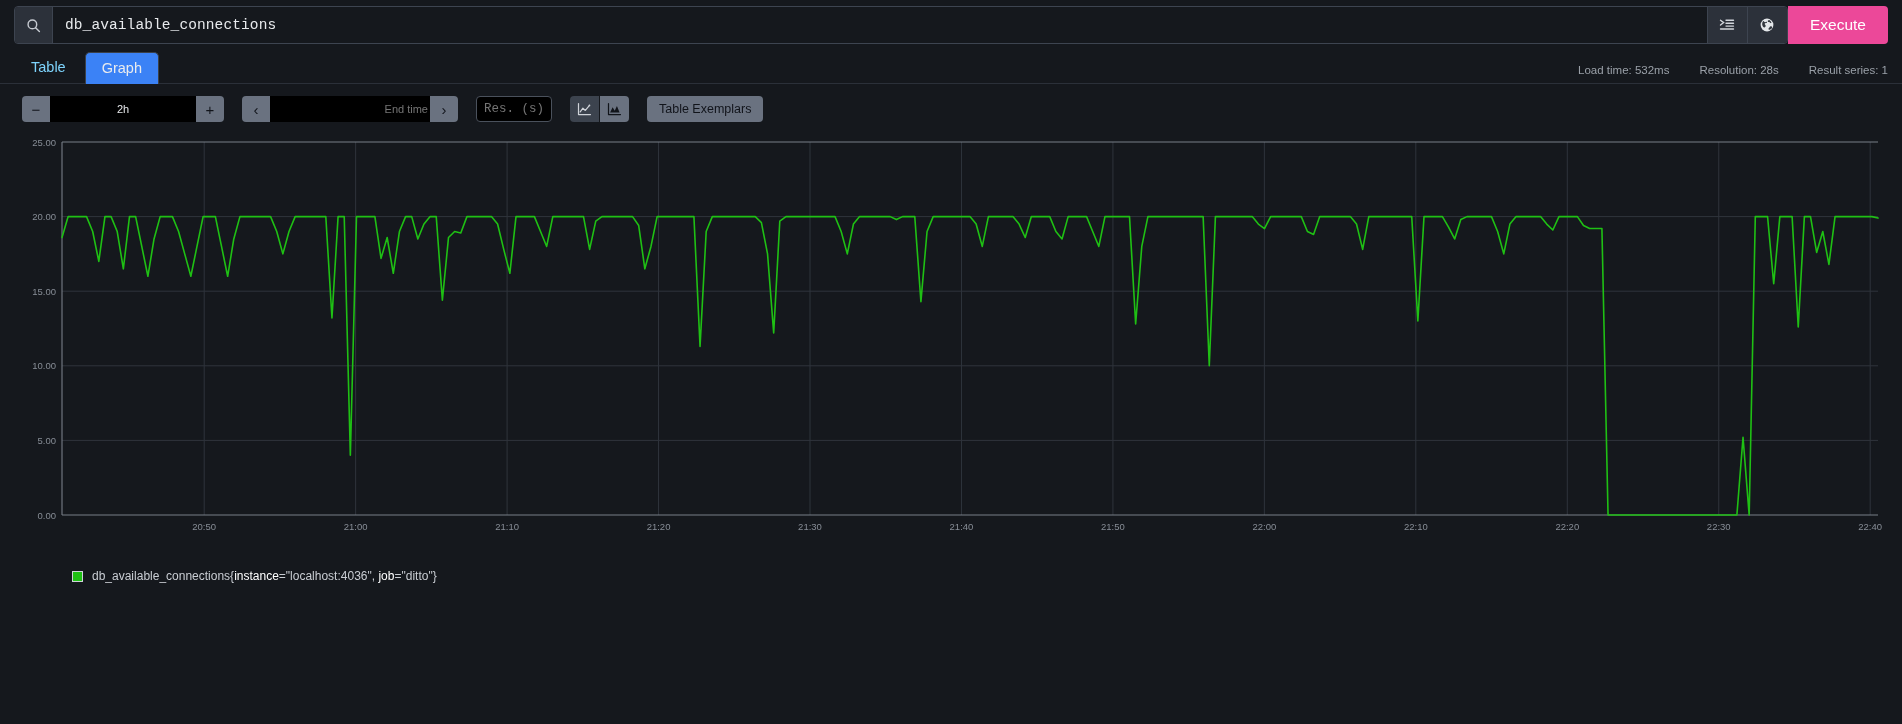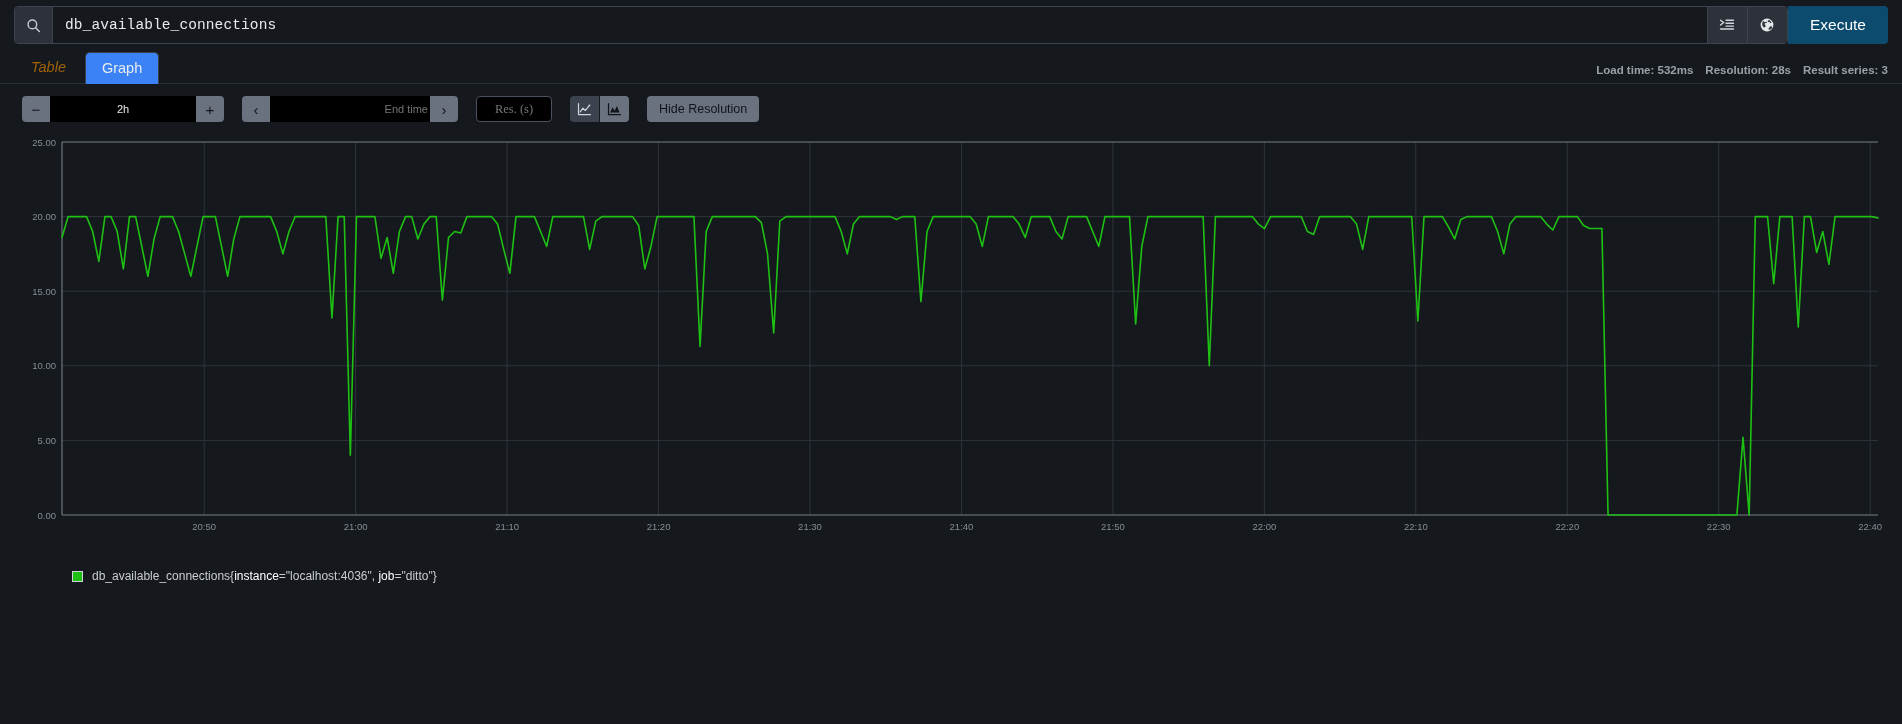--- a/index.html
+++ b/index.html
@@ -51,21 +51,21 @@
   .icon-btn {
     width: 40px;
     display: flex; align-items: center; justify-content: center;
     background: #2c313a;
     border-left: 1px solid #3d4450;
     color: #d2d6dc;
     cursor: pointer;
   }
   .execute-btn {
     margin-left: 0;
-    background: #0c4a6e;
+    background: #ec4899;
     color: #fff;
     border: none;
     height: 38px;
     padding: 0 22px;
     font-size: 15.5px;
     border-radius: 0 4px 4px 0;
     cursor: pointer;
     font-family: "Liberation Sans", sans-serif;
   }
   .qb-right { display: flex; align-items: stretch; }
@@ -83,34 +83,33 @@
   .tabs { display: flex; align-items: flex-end; gap: 2px; height: 34px; }
   .tab {
     padding: 6px 16px 7px 16px;
     font-size: 14.5px;
     cursor: pointer;
     border: 1px solid transparent;
     border-bottom: none;
     border-radius: 5px 5px 0 0;
     line-height: 1.25;
   }
-  .tab.inactive { color: #a16207; font-style: italic; }
+  .tab.inactive { color: #7dd3fc; }
   .tab.active {
     color: #e9ebee;
     border-color: #3a4049;
     background: #3b82f6;
     margin-bottom: -1px;
   }
   .stats {
     display: flex;
-    gap: 12px;
+    gap: 30px;
     font-size: 11.5px;
     color: #9aa0a8;
     padding-bottom: 7px;
-    font-weight: bold;
   }
 
   
   .controls {
     display: flex;
     align-items: center;
     gap: 18px;
     padding: 12px 0 10px 22px;
   }
   .grp { display: flex; align-items: stretch; border-radius: 4px; overflow: hidden; height: 26px; }
@@ -140,21 +139,21 @@
   .res-input {
     height: 26px;
     width: 76px;
     background: #000;
     border: 1px solid #4a515c;
     border-radius: 4px;
     color: #8d939c;
     text-align: center;
     font-size: 12.5px;
     outline: none;
-    font-family: Liberation Serif, serif;
+    font-family: Liberation Mono, monospace;
   }
   .chart-type { display: flex; gap: 1px; border-radius: 4px; overflow: hidden; height: 26px; }
   .ct-btn {
     width: 29px;
     display: flex; align-items: center; justify-content: center;
     border: none;
     cursor: pointer;
   }
   .ct-btn.off { background: #3c434e; color: #cfd3d9; }
   .ct-btn.on  { background: #6a7280; color: #11141a; }
@@ -232,21 +231,21 @@
 </div>
 
 <div class="tabs-row">
   <div class="tabs">
     <div class="tab inactive">Table</div>
     <div class="tab active">Graph</div>
   </div>
   <div class="stats">
     <span>Load time: 532ms</span>
     <span>Resolution: 28s</span>
-    <span>Result series: 3</span>
+    <span>Result series: 1</span>
   </div>
 </div>
 
 <div class="controls">
   <div class="grp">
     <button class="grp-btn">−</button>
     <input class="grp-val" id="rangeval" value="2h" style="">
     <button class="grp-btn">+</button>
   </div>
 
@@ -267,21 +266,21 @@
       </svg>
     </button>
     <button class="ct-btn on">
       <svg width="15" height="15" viewBox="0 0 16 16" fill="none" stroke="currentColor" stroke-width="1.3" stroke-linecap="round" stroke-linejoin="round">
         <path d="M1.6 1.6 L1.6 13.4 L14.4 13.4"></path>
         <path d="M3.3 11.2 L6.0 5.6 L8.2 9.2 L10.6 4.2 L13.4 11.2 Z" fill="currentColor" stroke="none"></path>
       </svg>
     </button>
   </div>
 
-  <button class="exemplar-btn">Hide Resolution</button>
+  <button class="exemplar-btn">Table Exemplars</button>
 </div>
 
 <div class="graph-wrap">
   <svg class="graph" id="chart" width="1874" height="415" viewBox="0 0 1874 415">
       <text x="42" y="386.5" text-anchor="end" class="ytick">0.00</text>
       <line x1="48" y1="308.4" x2="1864" y2="308.4" class="gridline"></line>
       <text x="42" y="311.9" text-anchor="end" class="ytick">5.00</text>
       <line x1="48" y1="233.79999999999998" x2="1864" y2="233.79999999999998" class="gridline"></line>
       <text x="42" y="237.29999999999998" text-anchor="end" class="ytick">10.00</text>
       <line x1="48" y1="159.20000000000002" x2="1864" y2="159.20000000000002" class="gridline"></line>

